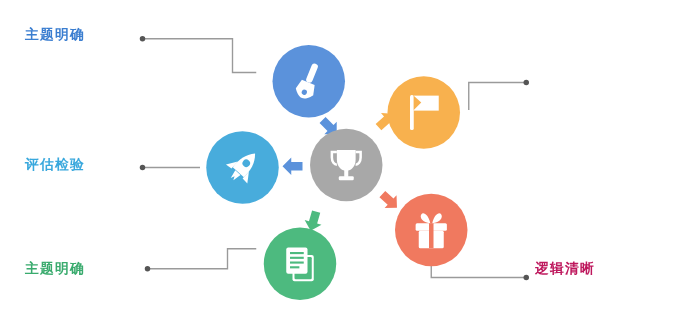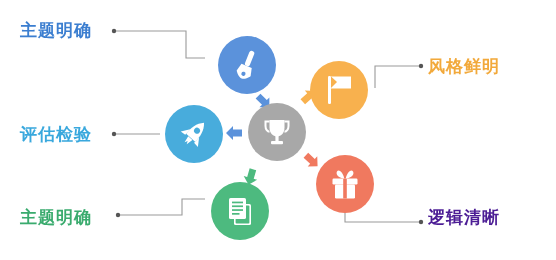--- a/index.html
+++ b/index.html
@@ -17,31 +17,31 @@
   }
   #vector {
     position: absolute;
     left: 0;
     top: 0;
     width: 556px;
     height: 260px;
   }
   .label {
     position: absolute;
-    font-size: 17px;
+    font-size: 11px;
     font-weight: bold;
     letter-spacing: 1px;
     white-space: nowrap;
     line-height: 1;
   }
   .lbl-theme      { left: 20px;  top: 22px;  color: #3b7ed0; }
   .lbl-evaluate   { left: 20px;  top: 126px; color: #39a8dd; }
   .lbl-content    { left: 20px;  top: 209px; color: #3aab6e; }
   .lbl-style      { left: 428px; top: 58px;  color: #f2a93b; }
-  .lbl-logic      { left: 428px; top: 209px; color: #4c1d95; }
+  .lbl-logic      { left: 428px; top: 209px; color: #be185d; }
 </style>
 </head>
 <body>
 
 <div id="stage">
 
   <svg id="vector" viewBox="0 0 556 260">
 
     <g fill="none" stroke="#9a9a9a" stroke-width="1.1">
       <path d="M114,31 L186,31 L186,58 L205,58"></path>
@@ -141,18 +141,17 @@
         <path d="M-7.5,-10.5 L-11.5,-10.5 L-11.5,-6 C-11.5,-2.4 -9.5,-0.3 -7.5,-0.3" fill="none" stroke="#ffffff" stroke-width="2"></path>
         <path d="M7.5,-10.5 L11.5,-10.5 L11.5,-6 C11.5,-2.4 9.5,-0.3 7.5,-0.3" fill="none" stroke="#ffffff" stroke-width="2"></path>
         <rect x="-1.6" y="4" width="3.2" height="5.5"></rect>
         <rect x="-6" y="9" width="12" height="3.2" rx="1"></rect>
       </g>
     </g>
 
   </svg>
 
   <div class="label lbl-theme">主题明确</div>
-  <div class="label lbl-style">风格鲜明</div>
   <div class="label lbl-logic">逻辑清晰</div>
   <div class="label lbl-content">主题明确</div>
   <div class="label lbl-evaluate">评估检验</div>
 
 </div>
 
 </body></html>

